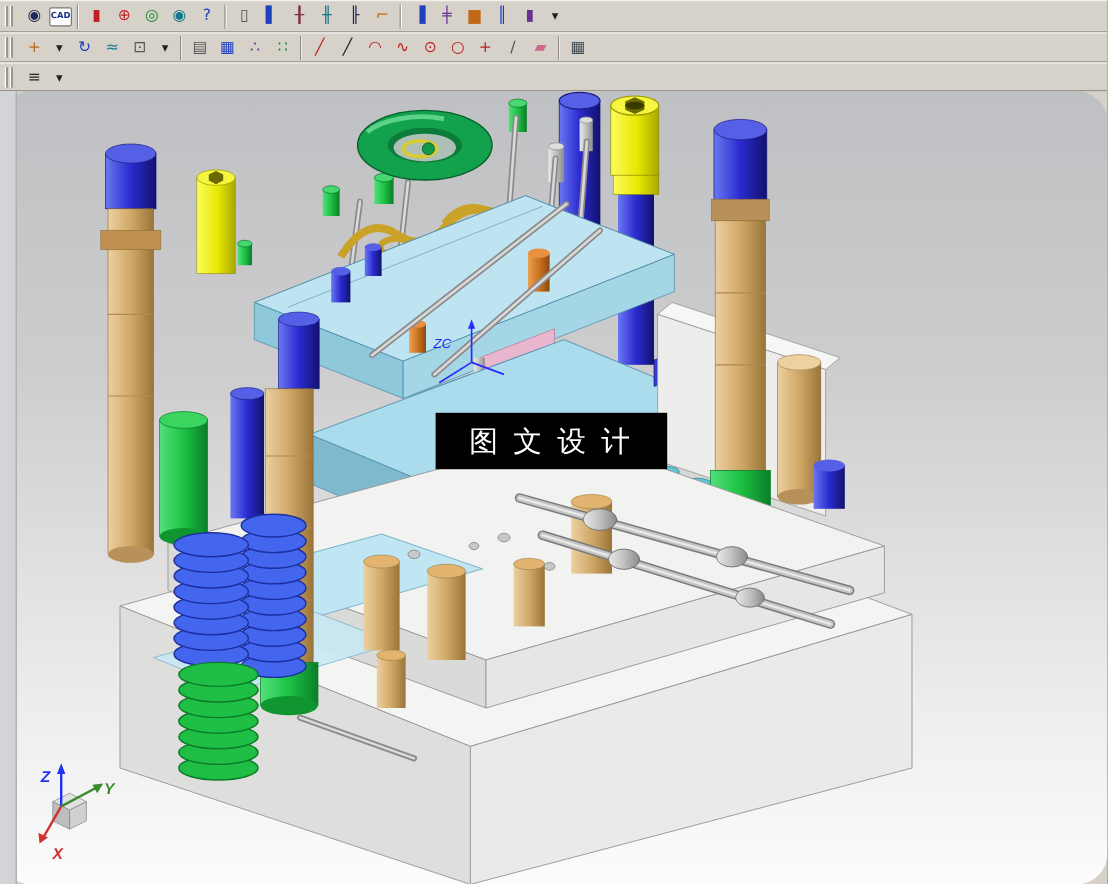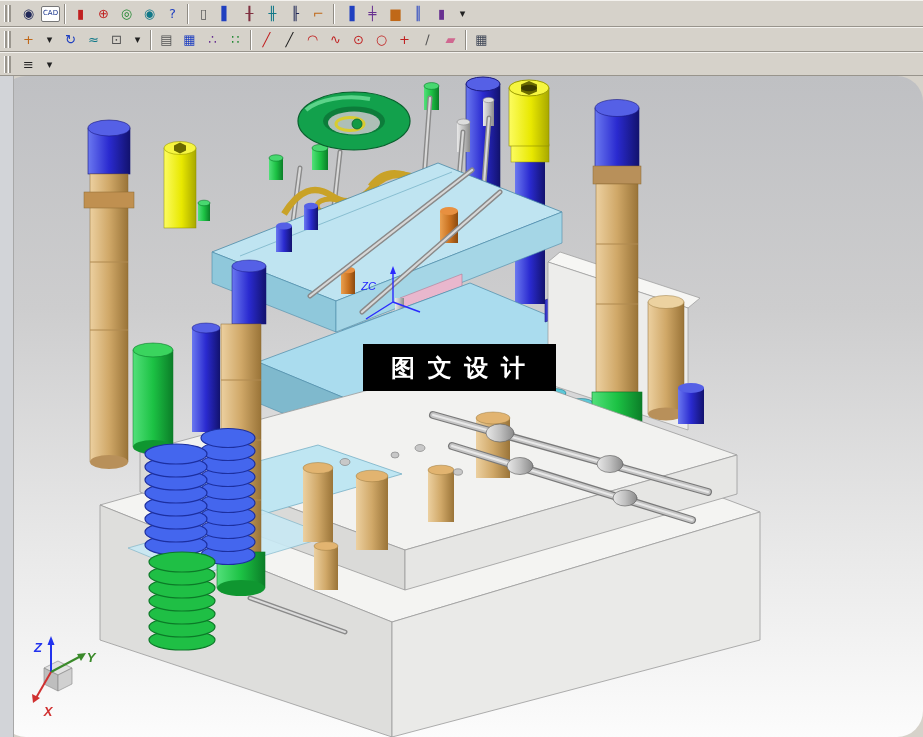--- a/index.html
+++ b/index.html
@@ -8,33 +8,33 @@
   .toolbar{display:flex;align-items:center;padding:1px 2px;box-sizing:border-box;
     border-top:1px solid #f4f2ee;border-bottom:1px solid #98948c;background:#d6d2ca;}
   .t1{height:27px}.t2{height:25px}.t3{height:24px}
   .handle{width:8px;height:17px;margin:0 5px 0 2px;
     background:linear-gradient(90deg,#fff 0 1px,#9a968e 1px 3px,rgba(0,0,0,0) 3px 4px,#fff 4px 5px,#9a968e 5px 7px,rgba(0,0,0,0) 7px);}
   .tb{width:21px;height:21px;display:flex;align-items:center;justify-content:center;
     font-size:13px;line-height:1;margin:0 1px;border:1px solid rgba(0,0,0,0);border-radius:2px;
     color:#333;background:none;padding:0;font-family:"DejaVu Sans",sans-serif;cursor:default;}
   .sm{width:17px;height:19px;font-size:11px;}
   .sep{width:1px;height:20px;background:#908c84;border-right:1px solid #fff;margin:0 3px;}
-  .badge{font-size:7px;font-weight:normal;color:#16328c;background:#fff;border:1px solid #777;
+  .badge{font-size:7px;font-weight:bold;color:#16328c;background:#fff;border:1px solid #777;
     width:19px;height:16px;display:flex;align-items:center;justify-content:center;letter-spacing:0;}
   .red{color:#c02020}.blue{color:#2040c0}.green{color:#208830}.teal{color:#107888}
   .navy{color:#202858}.orange{color:#c06818}.purple{color:#683090}.maroon{color:#803040}
   .gray{color:#555}.dark{color:#222}.pink{color:#d06890}.slate{color:#404858}
   .viewport{position:absolute;top:76px;left:0;width:923px;height:661px;
     background:linear-gradient(180deg,#bfc0c3 0%,#cdcdce 35%,#e9e9e9 72%,#fcfcfc 100%);border-radius:26px;}
   .left-strip{position:absolute;left:0;top:0;width:13px;height:100%;
     background:#d2d4d8;border-right:1px solid #a8a8a8;}
   svg.model{position:absolute;left:0;top:0;display:block;}
   .watermark{position:absolute;left:363px;top:268px;width:193px;height:47px;background:#000;
     color:#fff;display:flex;align-items:center;justify-content:center;font-size:24px;
-    font-weight:bold;letter-spacing:3px;font-family:"Liberation Sans",sans-serif;}
+    font-weight:normal;letter-spacing:3px;font-family:"Liberation Sans",sans-serif;}
 </style>
 </head>
 <body>
 
 <div class="screen">
 
   <div class="toolbar t1">
     <span class="handle"></span>
     <button class="tb navy">◉</button>
     <button class="tb badge">CAD</button>

